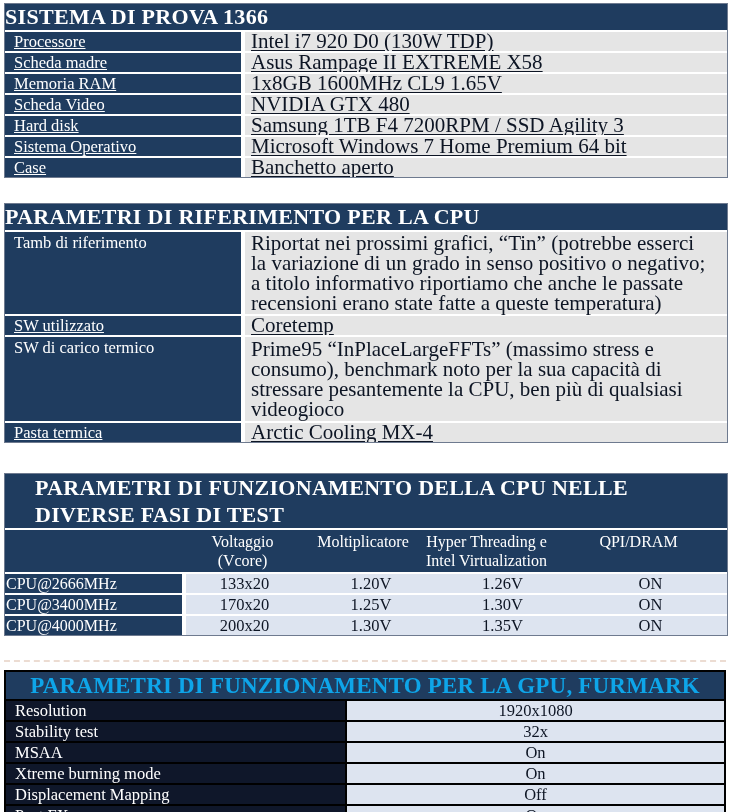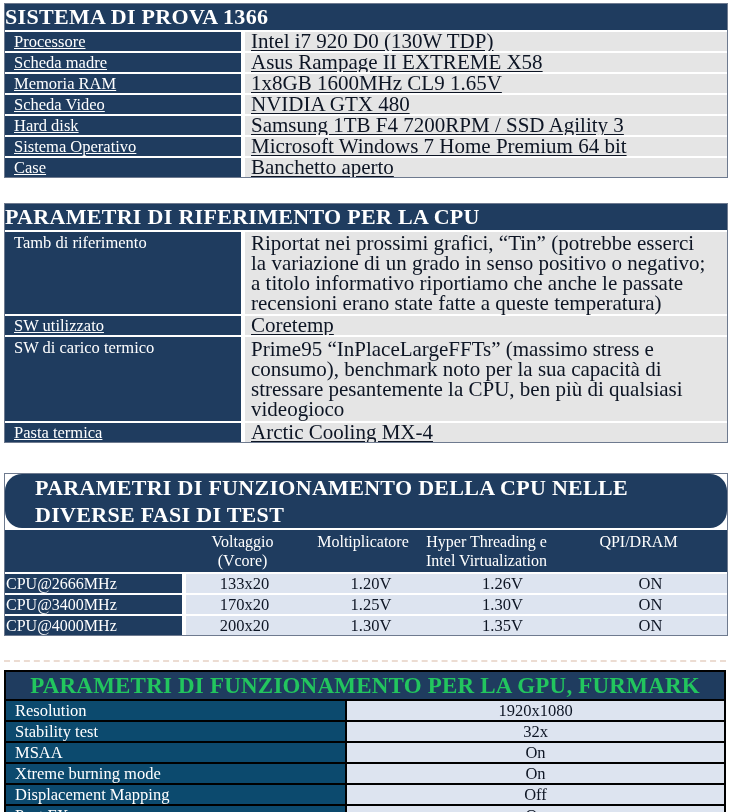--- a/index.html
+++ b/index.html
@@ -18,43 +18,43 @@
   }
   
   .kv-row{display:grid;grid-template-columns:236px 1fr;column-gap:4px;margin-top:2px;}
   .lbl{background:#1f3c5f;color:#fff;font-size:16.5px;padding-left:9px;}
   .val{background:#e5e5e5;font-size:21px;padding-left:6px;}
   .one .lbl,.one .val{height:19px;line-height:19px;white-space:nowrap;overflow:hidden;text-decoration:underline;}
   .multi .lbl{line-height:19px;padding-top:1px;}
   .multi .val{line-height:20px;padding:1px 16px 1px 6px;}
   .pad2 .val{padding-top:2px;padding-bottom:2px;}
   
-  .t3-title{height:54px;line-height:27px;white-space:normal;padding:0 30px;border-radius:17px;}
+  .t3-title{height:54px;line-height:27px;white-space:normal;padding:0 30px;}
   .t3-header{
     display:grid;grid-template-columns:177px 121px 120px 127px 1fr;
     background:#1f3c5f;color:#fff;text-align:center;margin-top:2px;
     padding:2px 0;min-height:38px;font-size:16px;
   }
   .t3-header .hc{white-space:pre-line;line-height:19px;}
   .t3-row{display:grid;grid-template-columns:177px 1fr;column-gap:4px;margin-top:2px;height:19px;}
   .t3-label{background:#1f3c5f;color:#fff;font-size:16px;padding-left:1px;line-height:19px;white-space:nowrap;}
   .t3-vals{
     background:#dde4f0;display:grid;grid-template-columns:117px 120px 127px 1fr;
     text-align:center;font-size:16.5px;line-height:19px;gap:8px;
   }
   
   .page-break{border-top:2px dashed #ecdcd2;margin:24px 0 8px 0;width:722px;}
   
   .t4{width:718px;border:2px solid #000;background:#fff;}
   .t4-title{
-    background:#1f3c5f;color:#22c55e;font-weight:bold;font-size:23px;
+    background:#1f3c5f;color:#0ea5e9;font-weight:bold;font-size:23px;
     text-align:center;height:27px;line-height:27px;letter-spacing:.2px;white-space:nowrap;
   }
   .t4-row{display:grid;grid-template-columns:341px 1fr;border-top:2px solid #000;height:19px;}
-  .t4-label{background:#0c4a6e;color:#fff;font-size:16.5px;line-height:19px;padding-left:9px;border-right:2px solid #000;white-space:nowrap;}
+  .t4-label{background:#0f172a;color:#fff;font-size:16.5px;line-height:19px;padding-left:9px;border-right:2px solid #000;white-space:nowrap;}
   .t4-val{background:#dde4f0;font-size:16.5px;line-height:19px;text-align:center;}
   .mb25{margin-bottom:25px;}
   .mb30{margin-bottom:30px;}
 </style>
 </head>
 <body>
 
 <div class="page">
 
   <section class="tbl mb25">

